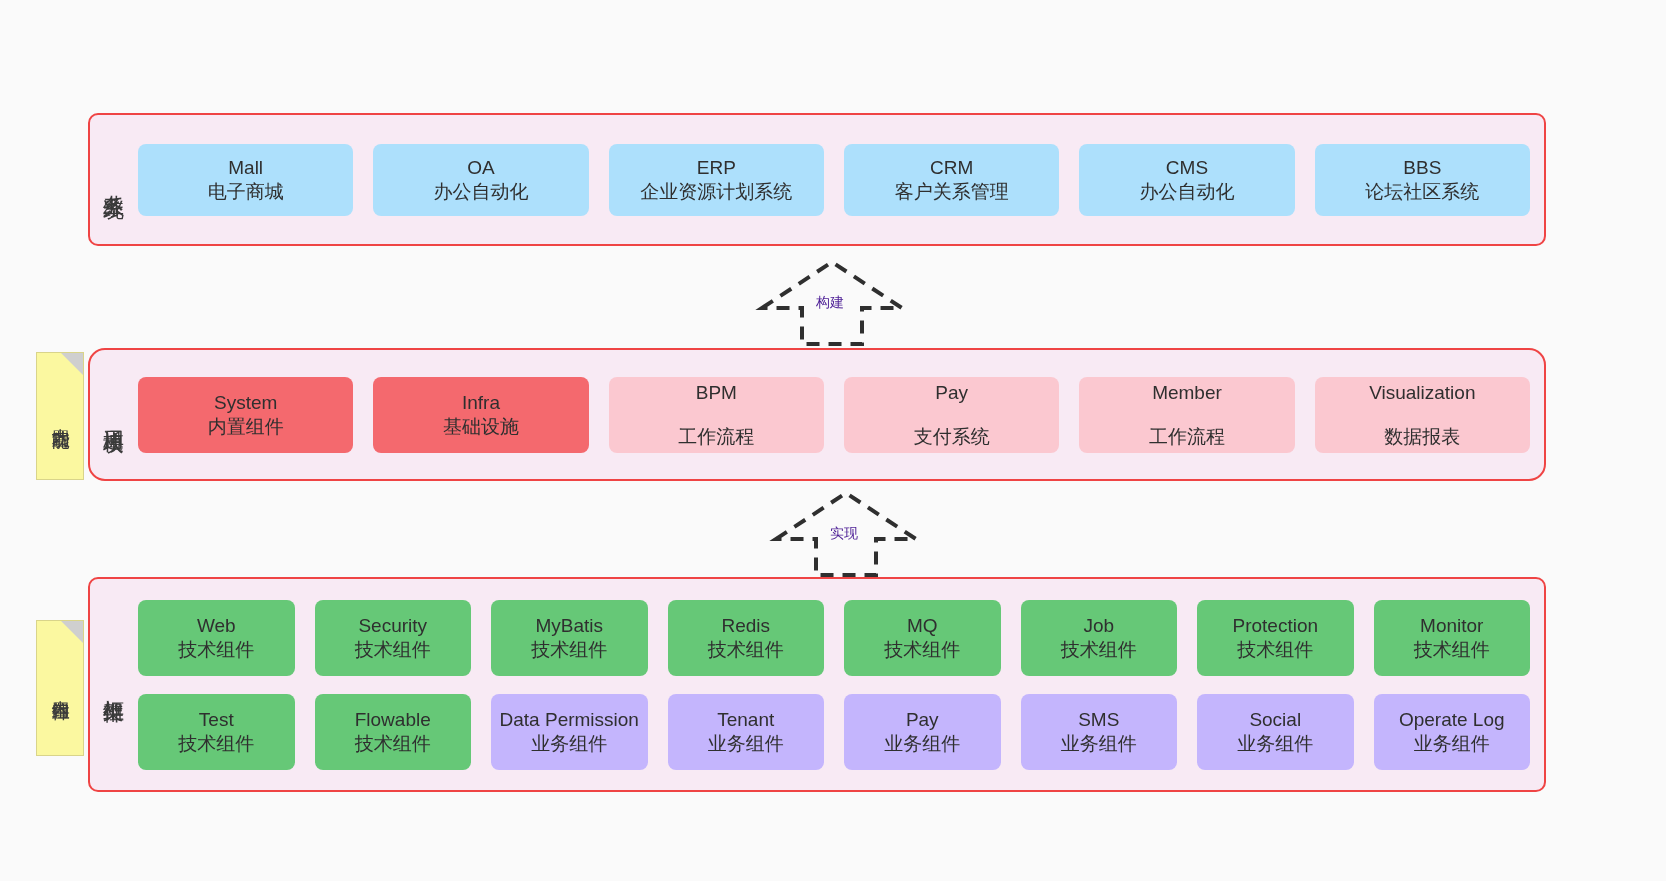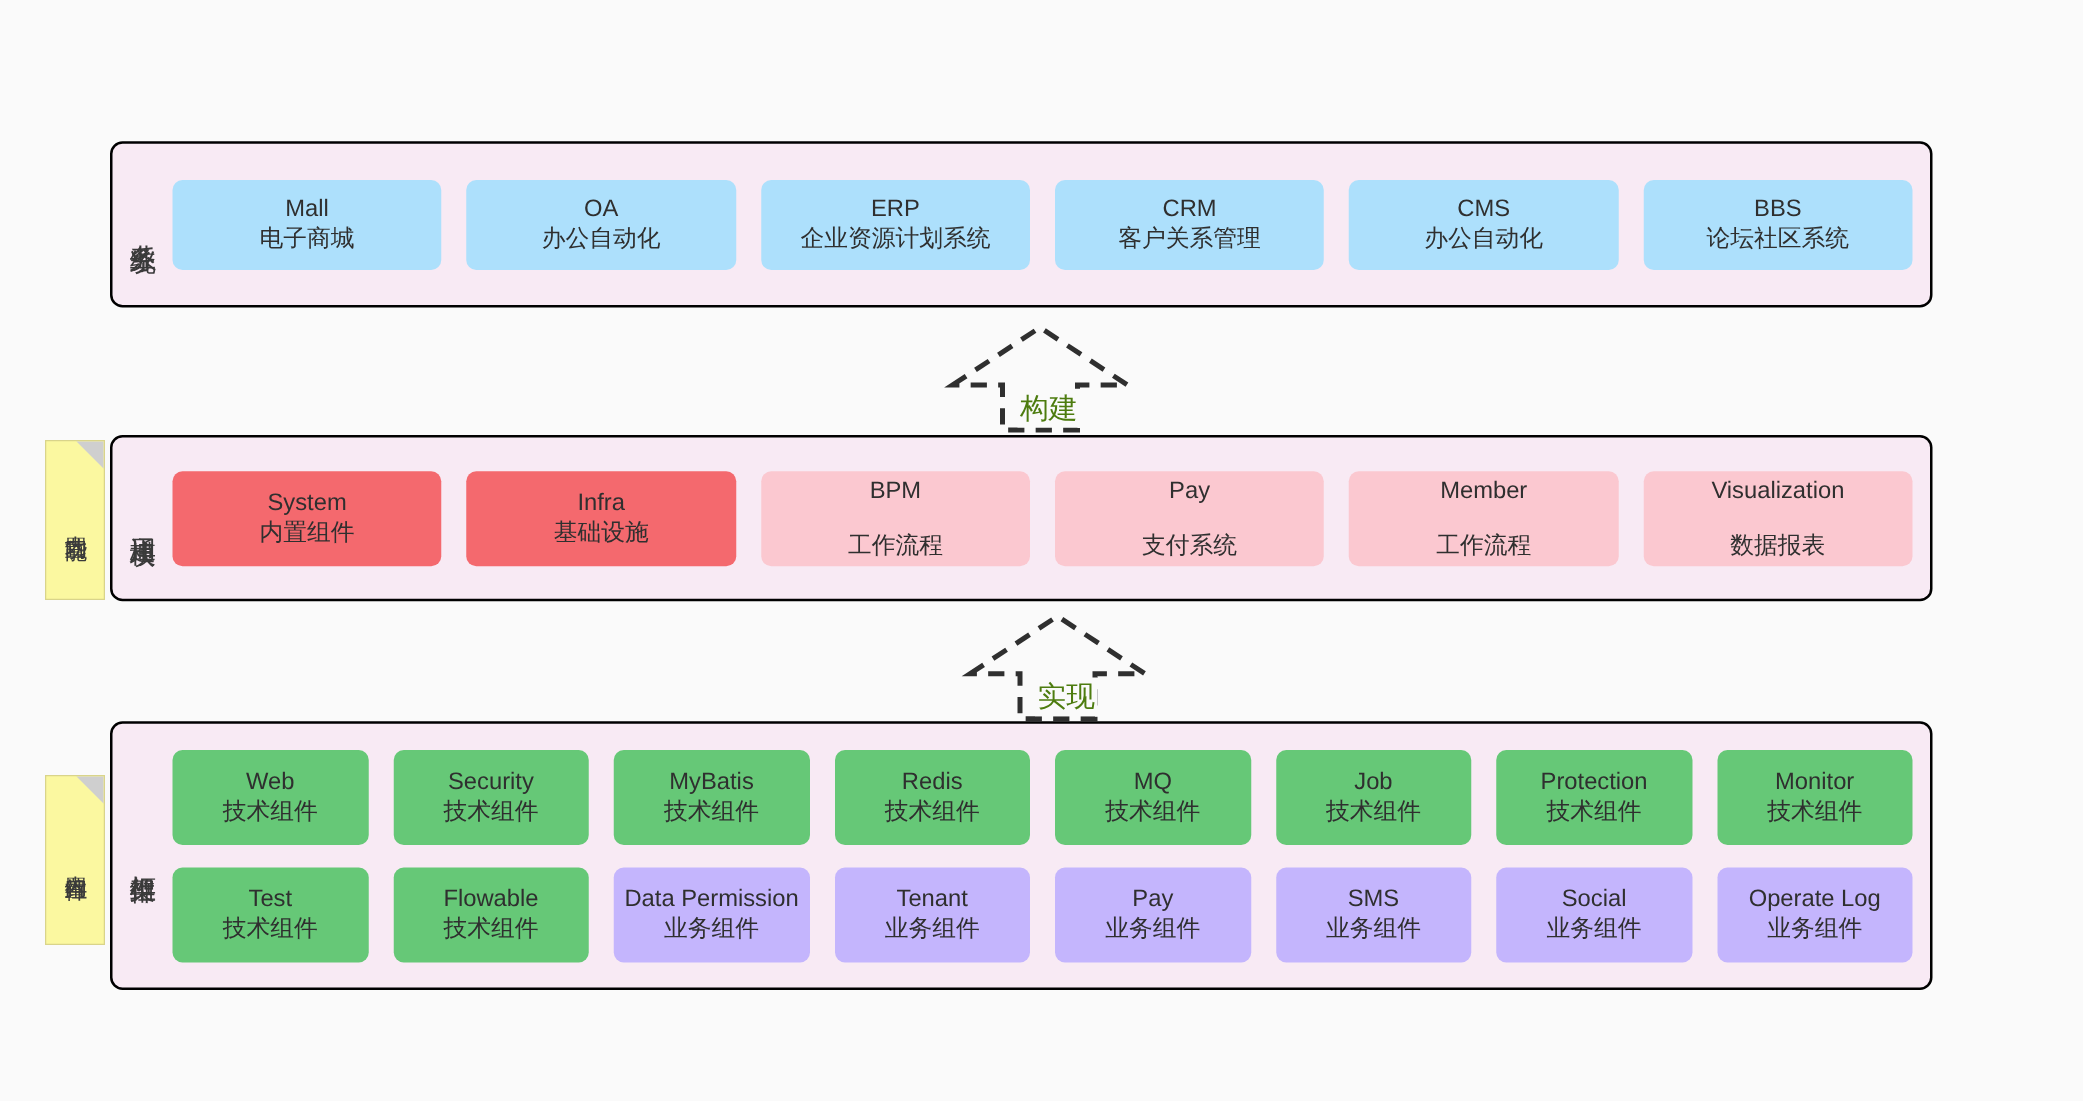--- a/index.html
+++ b/index.html
@@ -20,21 +20,21 @@
     position: relative;
     width: 1666px;
     height: 881px;
   }
 
   
   .layer {
     position: absolute;
     box-sizing: border-box;
     background: #f8eaf4;
-    border: 2px solid #000000;
+    border: 2px solid #ef4444;
     border-radius: 10px;
     display: flex;
     align-items: stretch;
   }
 
   .layer-title {
     flex: 0 0 auto;
     width: 46px;
     display: flex;
     align-items: center;
@@ -82,21 +82,21 @@
 
   
   .c-blue        { background: #ade0fc; }
   .c-red         { background: #f4696e; }
   .c-pink        { background: #fbc8d0; gap: 20px; }
   .c-green       { background: #66c877; }
   .c-green-light { background: #c4b5fd; }
 
   
   #layer-business { left: 88px;  top: 113px; width: 1458px; height: 133px; }
-  #layer-common   { left: 88px;  top: 348px; width: 1458px; height: 133px; }
+  #layer-common   { left: 88px;  top: 348px; width: 1458px; height: 133px; border-radius: 17px; }
   #layer-framework{ left: 88px;  top: 577px; width: 1458px; height: 215px; justify-content: center; }
 
   #layer-business  .cell { height: 72px; }
   #layer-common    .cell { height: 76px; }
   #layer-framework .cell { height: 76px; }
 
   
   .note {
     position: absolute;
     box-sizing: border-box;
@@ -130,27 +130,26 @@
   #note-builtin-component { left: 36px; top: 620px; height: 136px; }
 
   
   .arrow {
     position: absolute;
     pointer-events: none;
   }
   .arrow svg { display: block; overflow: visible; }
   .arrow-label {
     position: absolute;
-    font-size: 23px;
-    color: #4d7c0f;
+    font-size: 14px;
+    color: #4c1d95;
     background: #fafafa;
     padding: 0 2px;
     white-space: nowrap;
     user-select: none;
-    margin-top: 17px;
   }
   #arrow-build  { left: 752px; top: 256px; }
   #arrow-build  .arrow-label { left: 62px; top: 38px; }
   #arrow-impl   { left: 766px; top: 487px; }
   #arrow-impl   .arrow-label { left: 62px; top: 38px; }
 </style>
 </head>
 <body>
 
 <div id="canvas">

